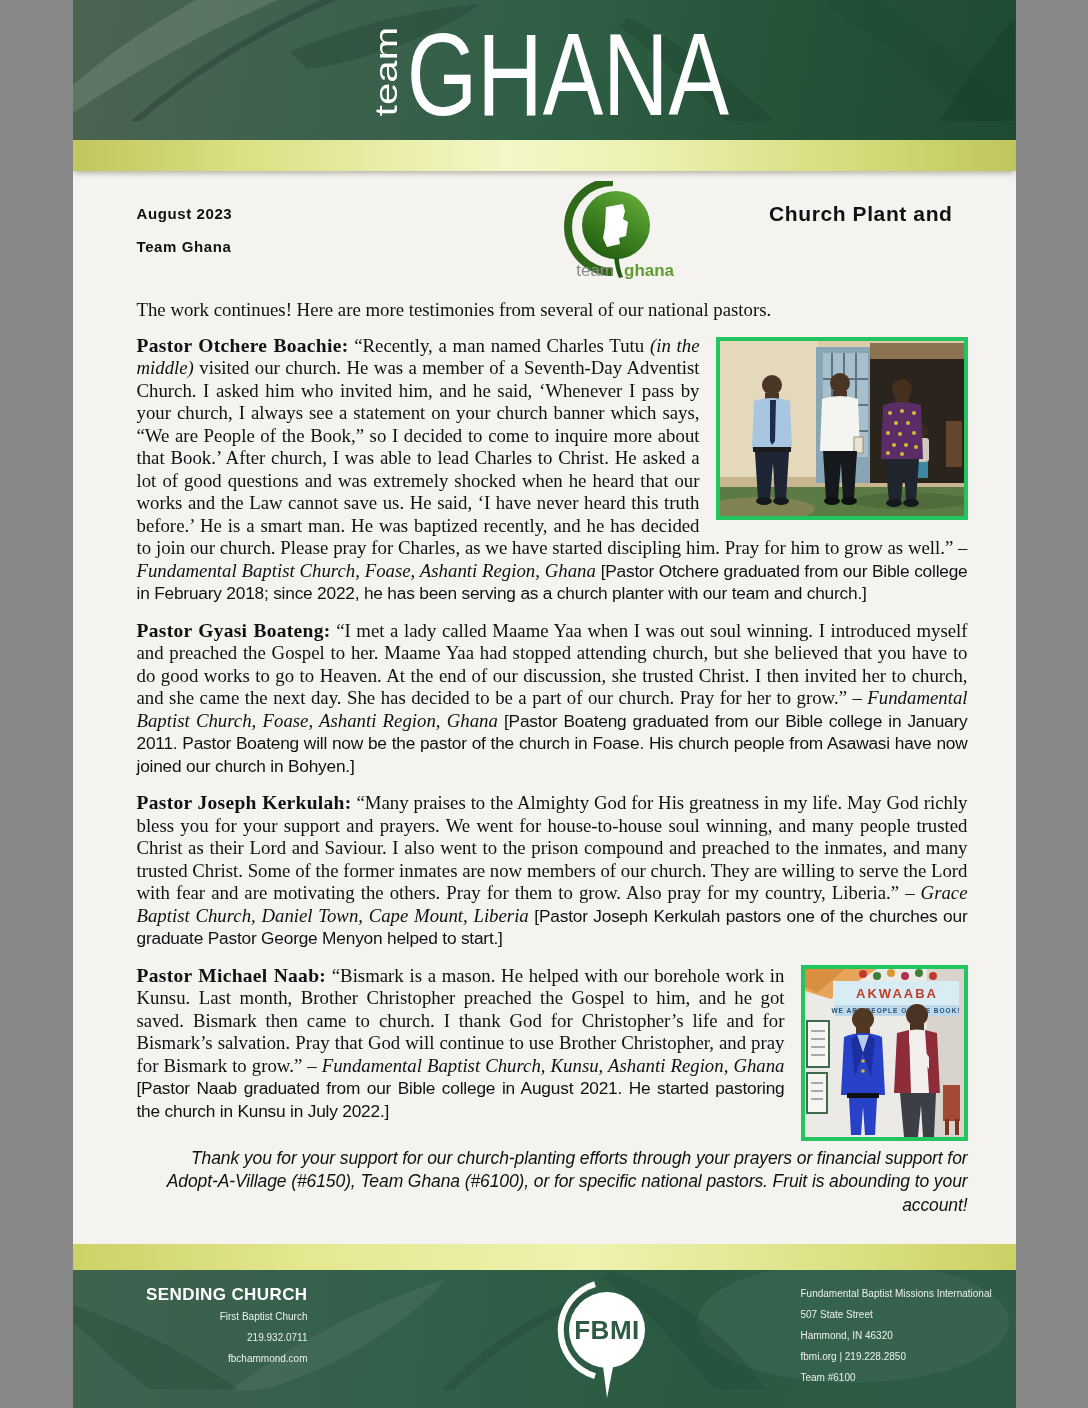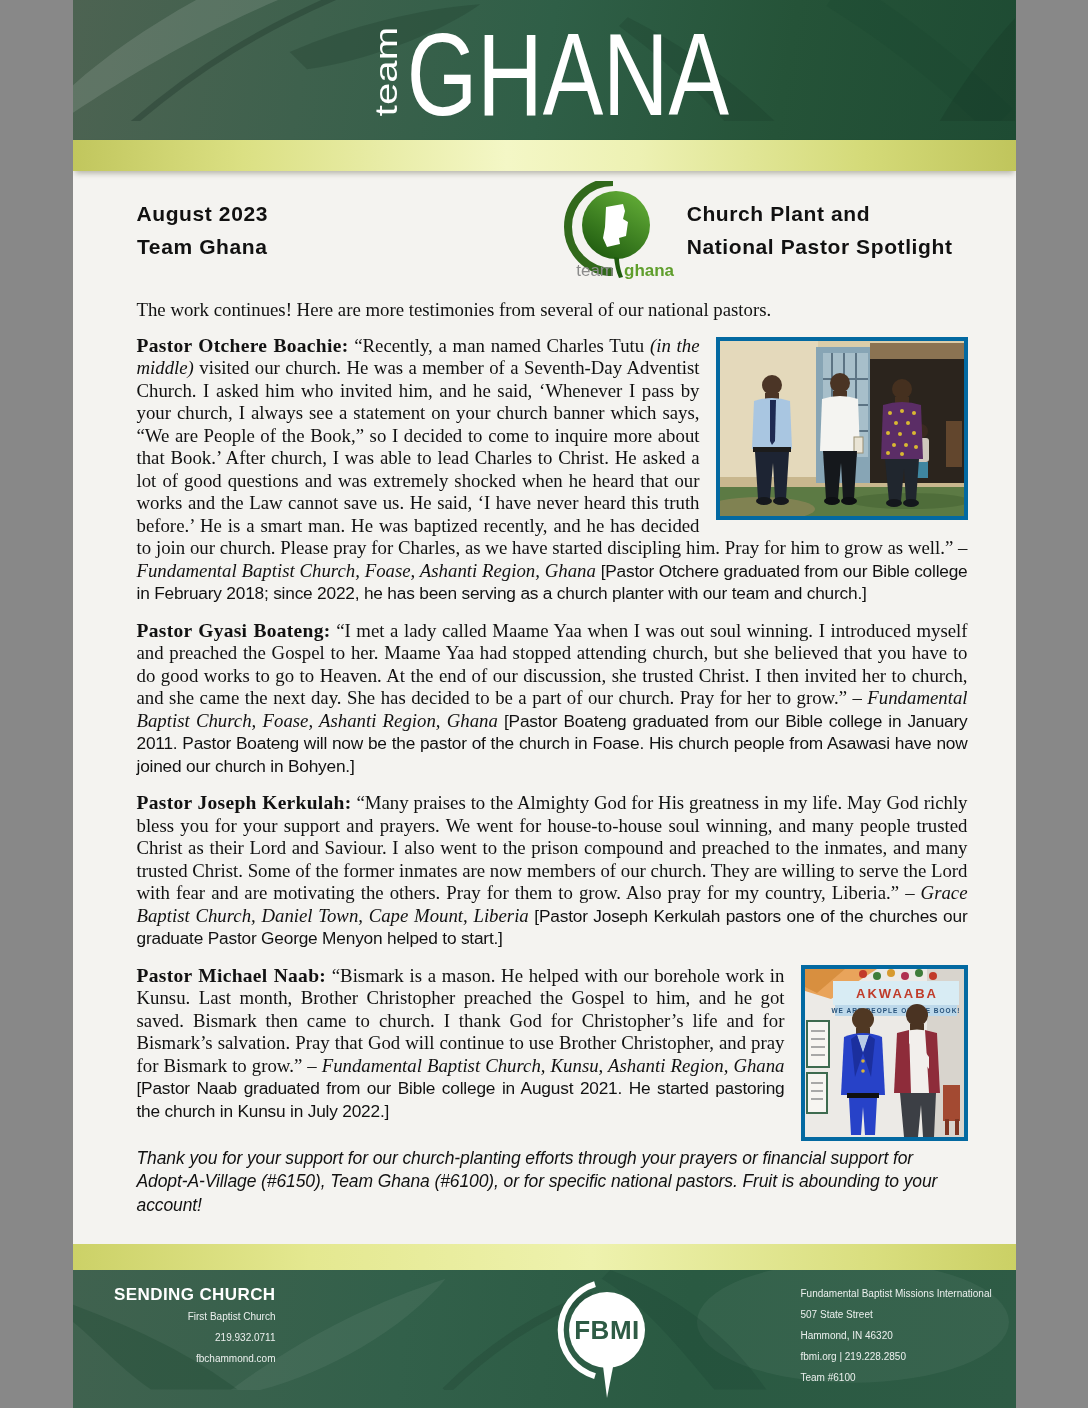--- a/index.html
+++ b/index.html
@@ -23,53 +23,53 @@
   .stripe {
     height:31px; position:relative; z-index:3;
     background:linear-gradient(90deg,#c1c65d 0%,#dbe083 18%,#f4f7c6 46%,#edf1b3 60%,#d4da78 84%,#c0c55c 100%);
     box-shadow:0 4px 6px -2px rgba(70,70,45,.4);
   }
   .stripe.bottom { height:26px; box-shadow:none;
     background:linear-gradient(90deg,#ccd167 0%,#e4e890 25%,#eef2ae 55%,#d9de7e 85%,#cbd065 100%); }
 
   
   .info-row { height:123px; position:relative; font-family:"Liberation Sans", sans-serif; }
-  .issue { position:absolute; left:64px; top:26px; font-weight:bold; font-size:21px; letter-spacing:.6px; line-height:33px;text-align:center; }
+  .issue { position:absolute; left:64px; top:26px; font-weight:bold; font-size:15px; letter-spacing:.6px; line-height:33px; }
   .spotlight { position:absolute; right:63px; top:26px; text-align:left; font-weight:bold; font-size:21px; letter-spacing:.6px; line-height:33px; }
   .logo-wrap { position:absolute; left:483px; top:10px; width:120px; height:102px; }
 
   
   .content {
     height:950px; padding:5px 48px 0 64px;
     font-size:18.8px; line-height:22.5px; text-align:justify; overflow:hidden;
   }
   .intro { text-align:left; margin-bottom:13px; }
   .article { margin-bottom:15px; }
   .seg-name { font-family:Liberation Serif, serif; font-weight:bold; font-size:19.5px; letter-spacing:.3px; }
   .seg-italic { font-style:italic; }
   .seg-note { font-family:"Liberation Sans", sans-serif; font-size:17.3px; letter-spacing:-.2px; }
   .thanks {
     clear:both; font-family:"Liberation Sans", sans-serif; font-style:italic;
-    font-size:17.5px; line-height:23.5px; text-align:left; margin-top:3px; letter-spacing:-.1px;
-  }
-  .photo { float:right; border:4px solid #0369a1; background:#fff; }
+    font-size:17.5px; line-height:23.5px; text-align:right; margin-top:3px; letter-spacing:-.1px;
+  }
+  .photo { float:right; border:4px solid #22c55e; background:#fff; }
   .photo.p1 { width:252px; height:183px; margin:2px 0 6px 16px; }
   .photo.p2 { width:167px; height:176px; margin:0 0 6px 16px; }
   .photo svg { display:block; width:100%; height:100%; }
 
   
   .footer {
     height:138px; position:relative; overflow:hidden; color:#fff;
     font-family:"Liberation Sans", sans-serif;
     background:linear-gradient(95deg,#40624f 0%,#32604a 35%,#2a5a42 65%,#2e5b45 100%);
   }
   .footer svg.deco { position:absolute; inset:0; }
   .f-block-heading { font-weight:bold; font-size:17px; letter-spacing:.4px; color:#fff; line-height:23px; }
   .f-line { font-size:10px; line-height:21px; color:rgba(255,255,255,.9); }
-  .sending { position:absolute; right:740px; top:13px; text-align:right; }
+  .sending { position:absolute; right:708px; top:13px; text-align:right; }
   .missions { position:absolute; left:728px; top:13px; text-align:left; }
   .fbmi-wrap { position:absolute; left:482px; top:6px; width:92px; height:128px; }
 </style>
 </head>
 <body>
 
 <div class="page">
 
   <div class="masthead">
     <svg class="deco" viewBox="0 0 1088 140" preserveAspectRatio="none">
@@ -104,21 +104,20 @@
         <path d="M57 1 A45 45 0 1 0 57 91" fill="none" stroke="#31691b" stroke-width="8"></path>
         <circle cx="60" cy="44" r="34" fill="url(#gg)"></circle>
         <path fill="#ffffff" d="M50 26 l17 -3 2 7 -2 8 5 3 -2 14 -7 2 1 6 -13 3 -4 -9 2 -11 z"></path>
         <path d="M58 76 C59 84 60 90 63 97 L67 96 C64 88 63 81 63 77 Z" fill="#1e5a0f"></path>
         <text x="58" y="95" text-anchor="end" font-family="Liberation Sans, sans-serif" font-size="17" fill="#8b8b8b">team</text>
         <text x="68" y="95" font-family="Liberation Sans, sans-serif" font-size="17" font-weight="bold" fill="#5f9e2c">ghana</text>
       </svg>
     </div>
     <div class="spotlight">
       <div>Church Plant and</div>
-      <div>National Pastor Spotlight</div>
     </div>
   </div>
 
   <div class="content">
     <p class="intro">The work continues! Here are more testimonies from several of our national pastors.</p>
 
     <p class="article">
       <span class="photo p1">
         <svg viewBox="0 0 244 175" preserveAspectRatio="none">
           <rect x="0" y="0" width="244" height="175" fill="#dbcda9"></rect>

